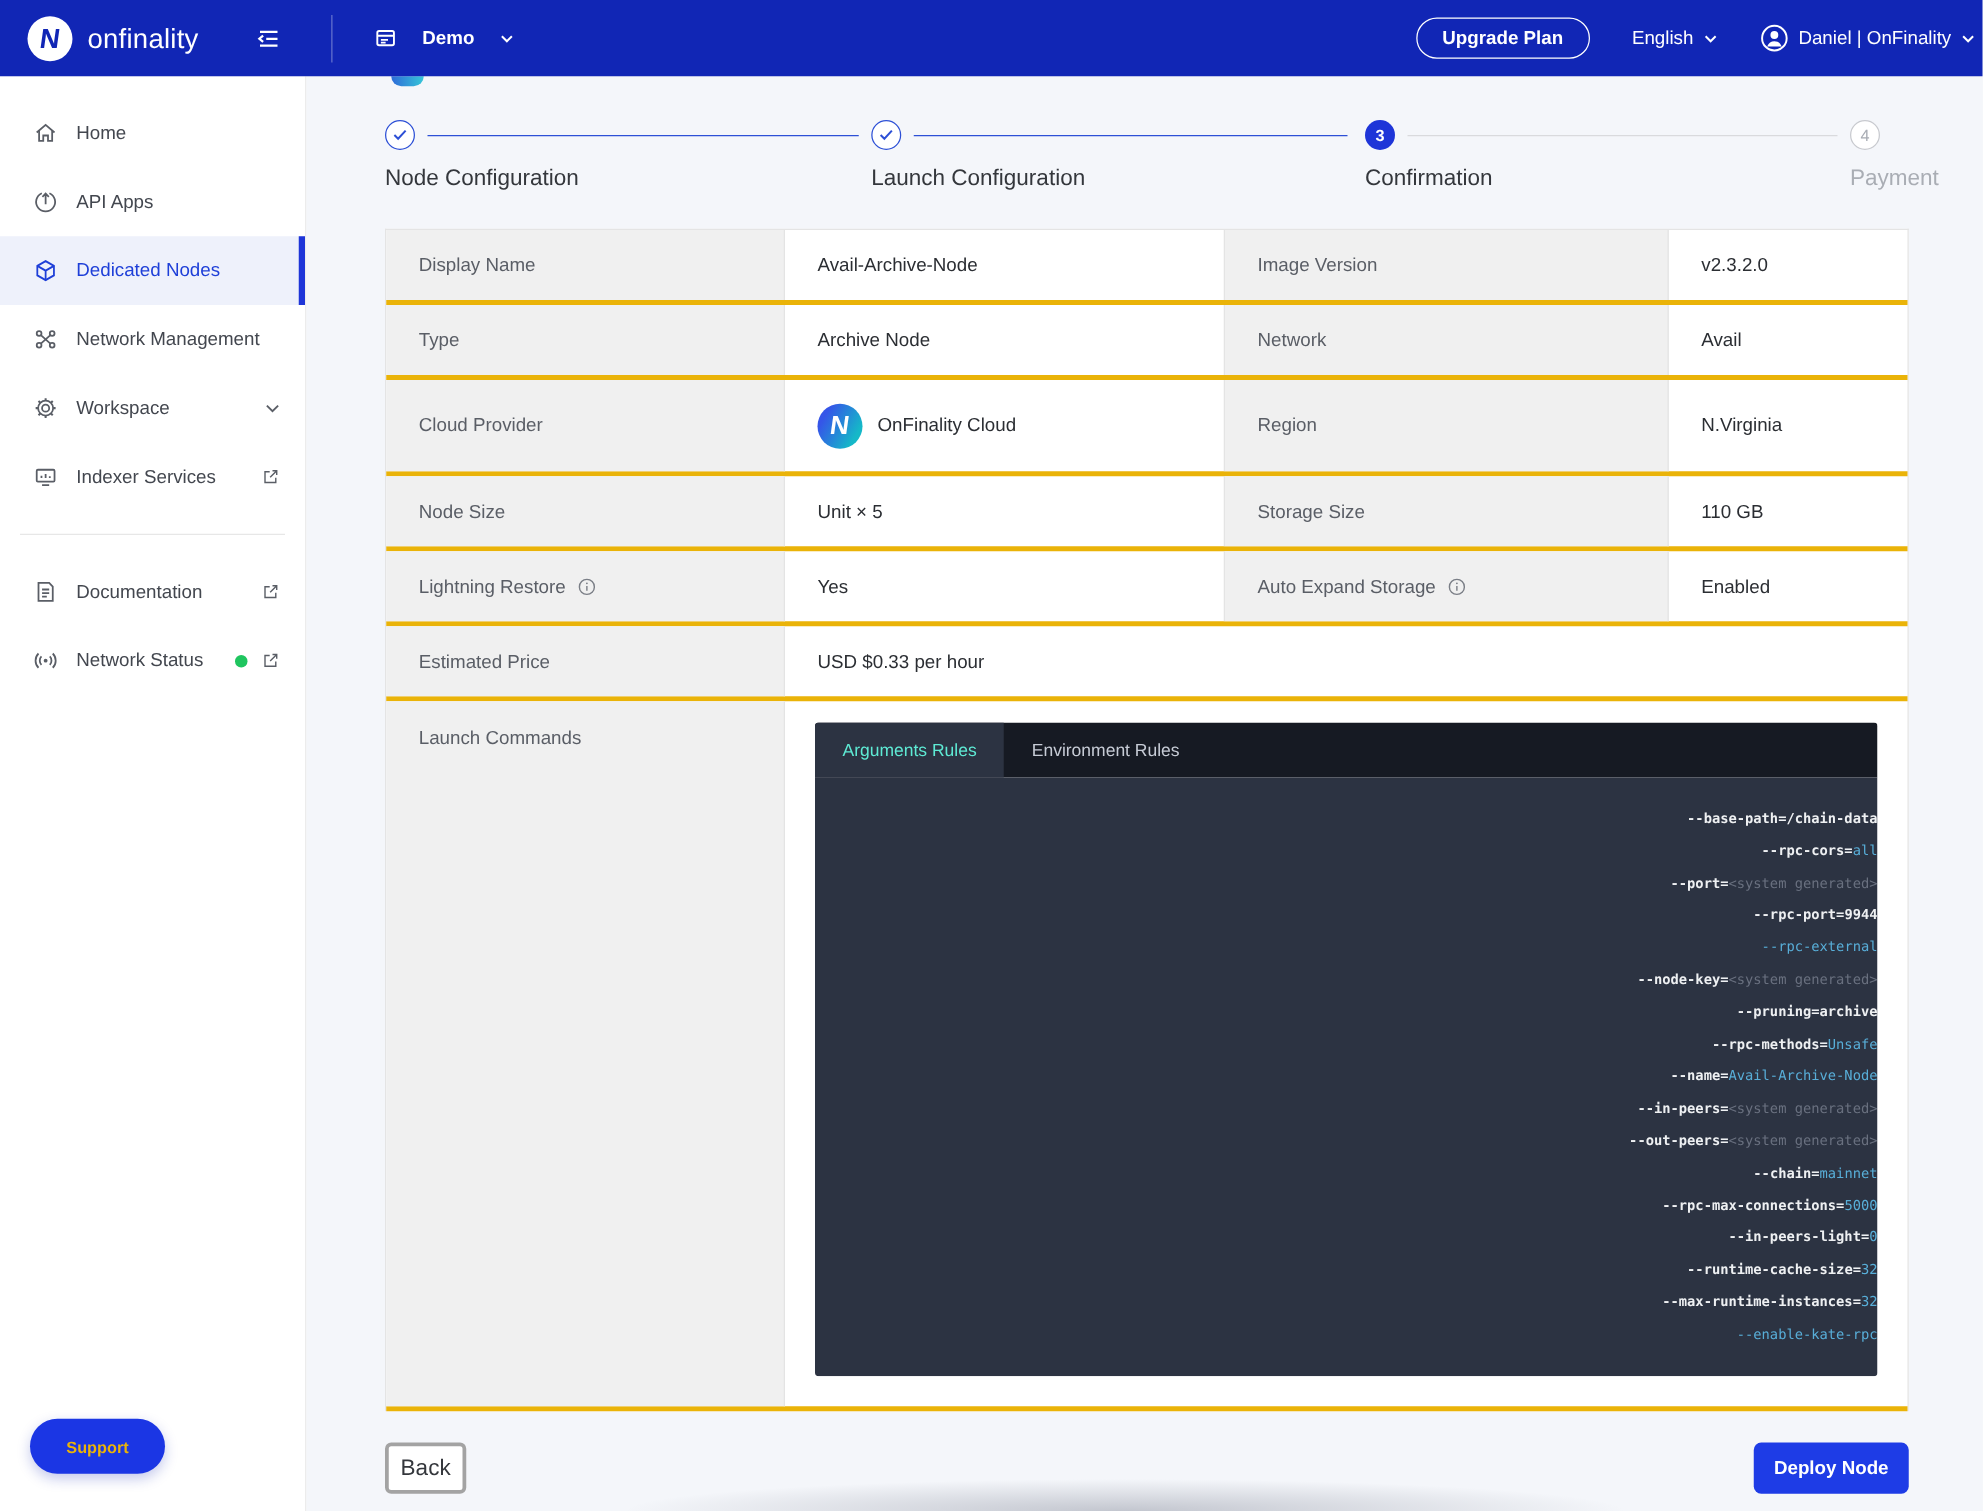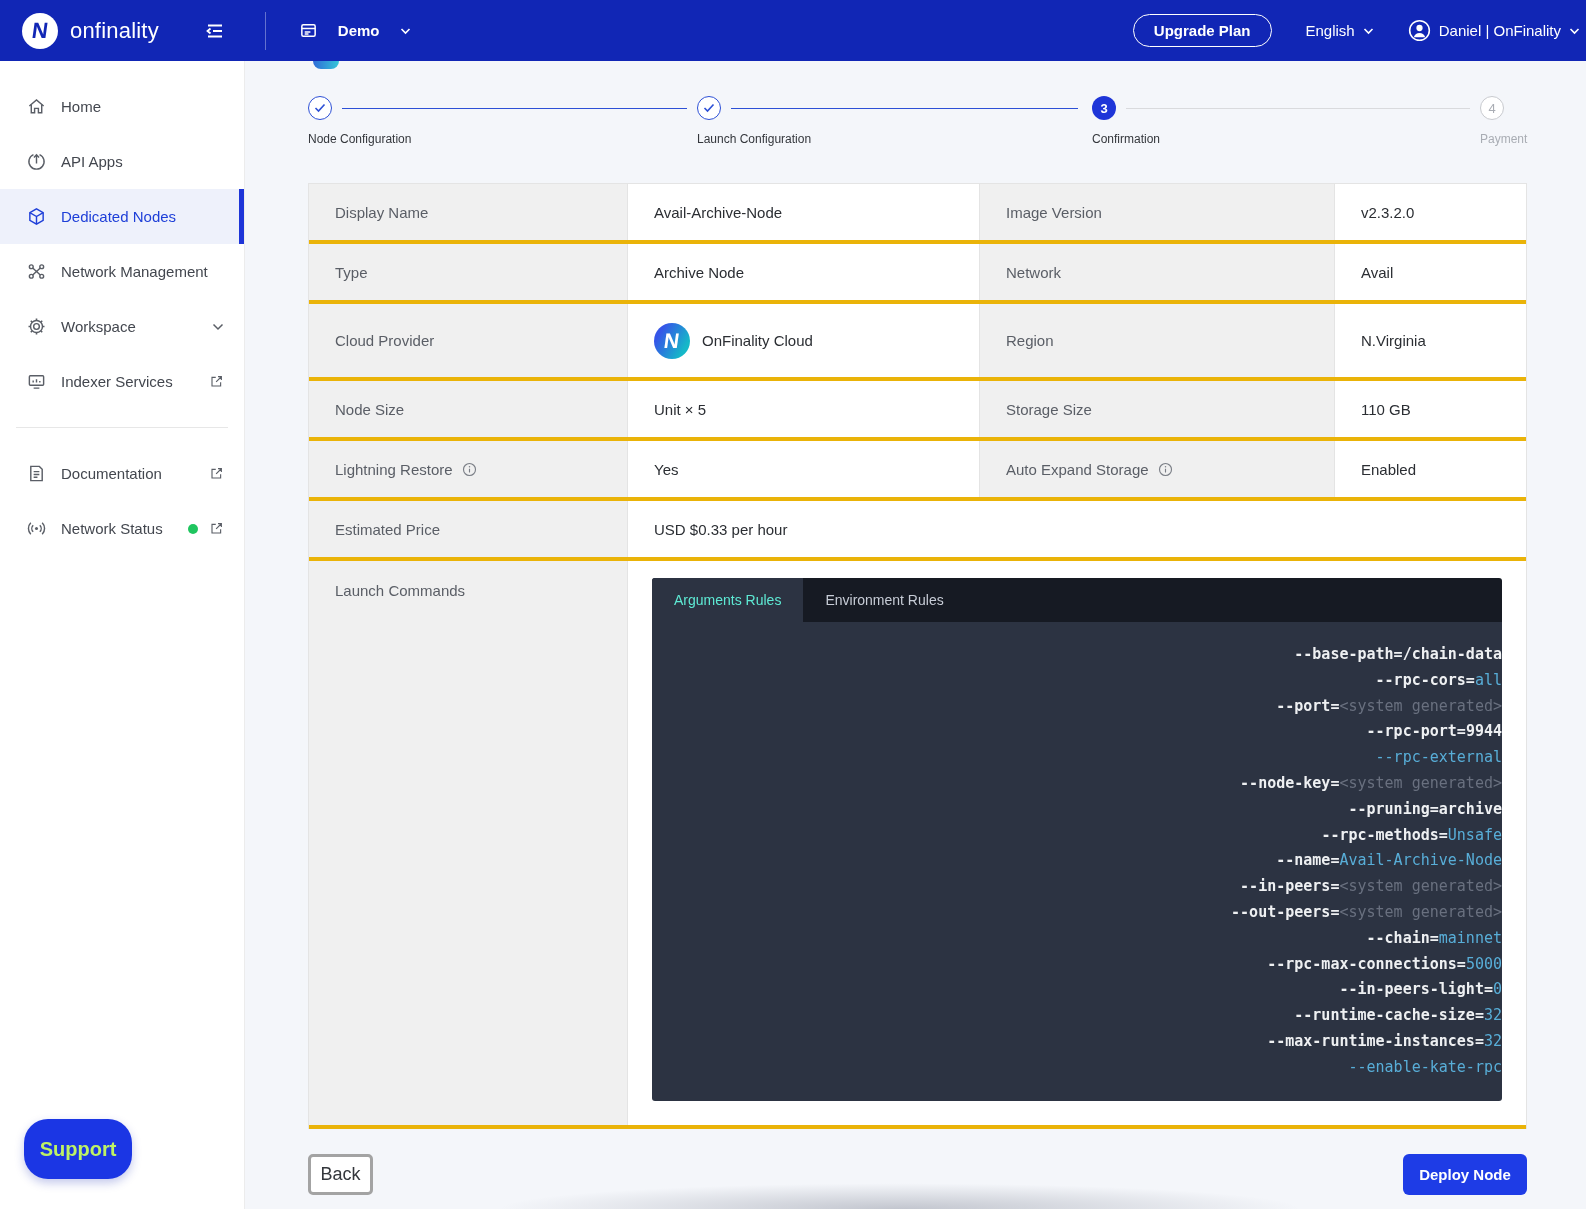--- a/index.html
+++ b/index.html
@@ -28,40 +28,40 @@
   .sidebar { position:absolute; left:0; top:61px; width:245px; bottom:0; background:#fff;
     border-right:1px solid #ececec; z-index:20; }
   .side-item { position:relative; height:55px; display:flex; align-items:center; gap:15px;
     padding-left:27px; color:#43474f; font-size:15px; cursor:pointer; }
   .side-item svg { flex:0 0 auto; }
   .side-item.active { background:#eef1fb; color:#1e3fd8; }
   .side-item.active::after { content:""; position:absolute; right:0; top:0; bottom:0; width:5px; background:#1e35d8; }
   .side-item .right-icn { position:absolute; right:20px; display:flex; align-items:center; }
   .side-sep { height:1px; background:#e7e7e7; margin:18px 16px 18px 16px; }
   .status-dot { width:10px; height:10px; border-radius:50%; background:#1fc55f; margin-left:10px; }
-  .support-btn { position:absolute; left:24px; bottom:30px; width:108px; height:60px; border:none;
-    border-radius:24px; background:#1b36e4; color:#bef264; font-size:20px; font-weight:bold;
+  .support-btn { position:absolute; left:24px; bottom:30px; width:108px; height:44px; border:none;
+    border-radius:24px; background:#1b36e4; color:#eab308; font-size:13px; font-weight:bold;
     font-family:"Liberation Sans",sans-serif; cursor:pointer; box-shadow:0 4px 10px rgba(20,40,180,.25); }
 
   
   .main { position:absolute; left:245px; top:61px; right:0; bottom:0; background:#f4f6fa; }
   .title-sliver { position:absolute; left:68px; top:0; width:26px; height:8px;
     border-radius:0 0 13px 13px; background:linear-gradient(90deg,#2e6bd8,#35c6d8); }
 
   
   .stepper { position:absolute; left:63px; top:35px; width:1219px; height:60px; }
   .step-circle { position:absolute; top:0; width:24px; height:24px; border-radius:50%;
     display:flex; align-items:center; justify-content:center; background:#fff; }
   .step-circle.done { border:1.5px solid #2d50d6; color:#2d50d6; }
   .step-circle.active { background:#1e35d8; color:#fff; font-size:13px; font-weight:bold; }
   .step-circle.pending { border:1.5px solid #c8cacf; color:#a9adb4; font-size:13px; }
   .step-line { position:absolute; top:12px; height:1px; }
   .step-line.blue { background:#2d50d6; }
   .step-line.gray { background:#d9dadd; }
-  .step-label { position:absolute; top:36px; font-size:12px; color:#34373c; }
+  .step-label { position:absolute; top:36px; font-size:18px; color:#34373c; }
   .step-label.pending { color:#a9adb4; }
 
   
   .summary { position:absolute; left:63px; top:122px; width:1219px;
     border:1px solid #e4e4e4; border-bottom:none; background:#fff; }
   .srow { display:grid; grid-template-columns:319px 352px 355px 1fr; border-bottom:4px solid #eab308; }
   .srow.span .merged { grid-column:2 / 5;text-align:right; }
   .cell { display:flex; align-items:center; padding:0 26px; font-size:15px; border-right:1px solid #e4e4e4; }
   .cell:last-child { border-right:none; }
   .cell.lab { background:#f0f0f0; color:#5a5e66; gap:9px; }
@@ -73,21 +73,21 @@
   .provider-logo span { color:#fff; font-weight:bold; font-size:21px; transform:skewX(-8deg); }
 
   
   .cell.cmd-lab { align-items:flex-start; padding-top:21px; }
   .cmd-cell { display:block; padding:0; }
   .code-card { margin:17px 24px 24px 24px; border-radius:3px; overflow:hidden; }
   .code-tabs { display:flex; background:#161a23; }
   .code-tab { padding:14px 22px; font-size:14px; color:#c7ccd6; cursor:pointer; }
   .code-tab.active { background:#2c3342; color:#5eead4; }
   .code-body { background:#2c3342; padding:20px 0 20px 24px; min-height:440px;
-    font-family:"DejaVu Sans Mono", monospace; font-size:15px; }
+    font-family:"DejaVu Sans Mono", monospace; font-size:11px; }
   .code-line { line-height:25.8px; white-space:pre; }
   .ck.plain-key, .cv.plain { color:#eef0f2; font-weight:bold; }
   .ck.accent, .cv.accent { color:#58aed8; font-weight:normal; }
   .cv.muted { color:#69707f; }
 
   
   .footer-shadow { position:absolute; left:250px; bottom:0; width:810px; height:26px;
     background:radial-gradient(ellipse at center bottom, rgba(90,96,115,.32), rgba(90,96,115,0) 70%); }
   .back-btn { position:absolute; left:63px; bottom:14px; width:65px; height:41px;
     background:#fff; border:3px solid #a3a3a3; border-radius:5px; font-size:18px; color:#34373c;

